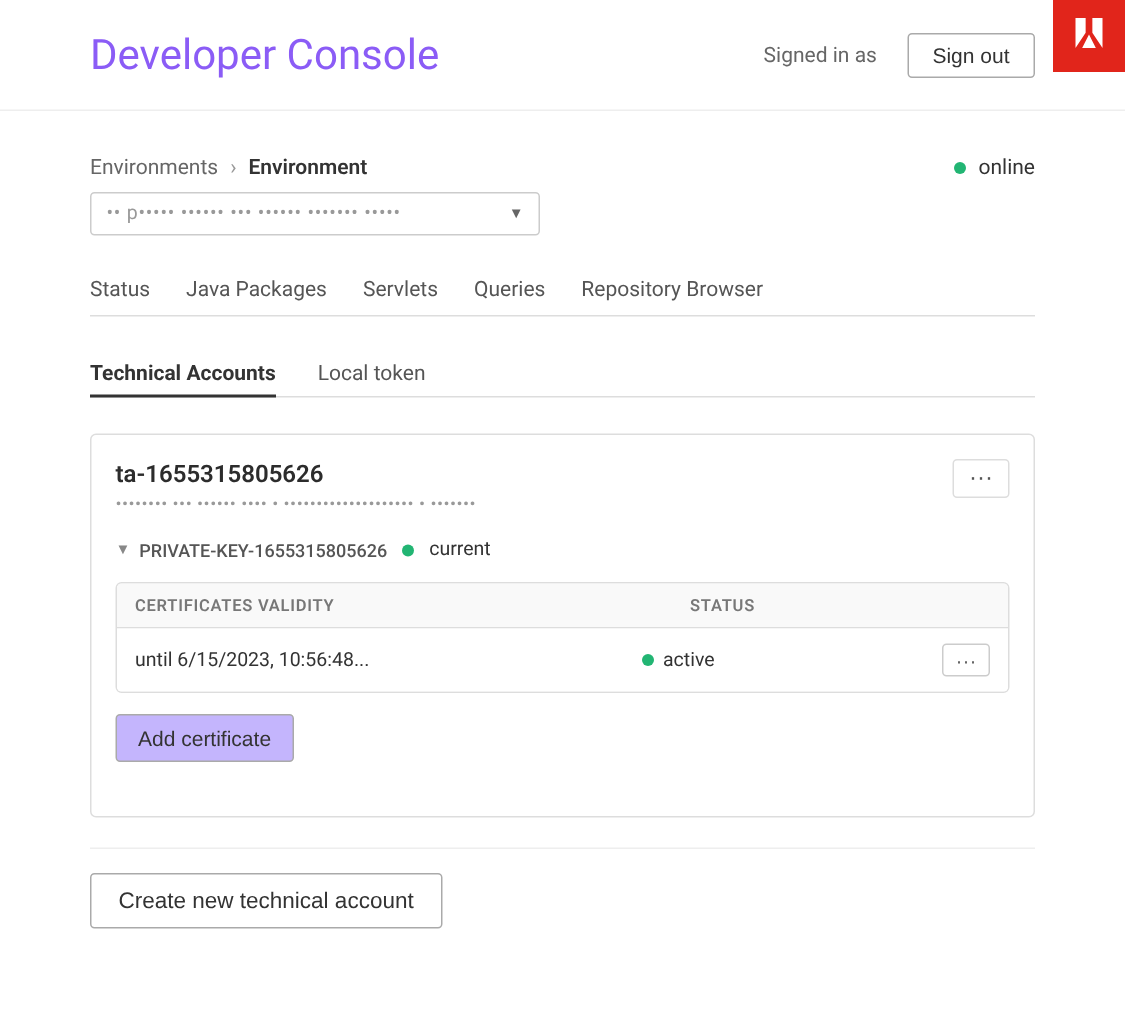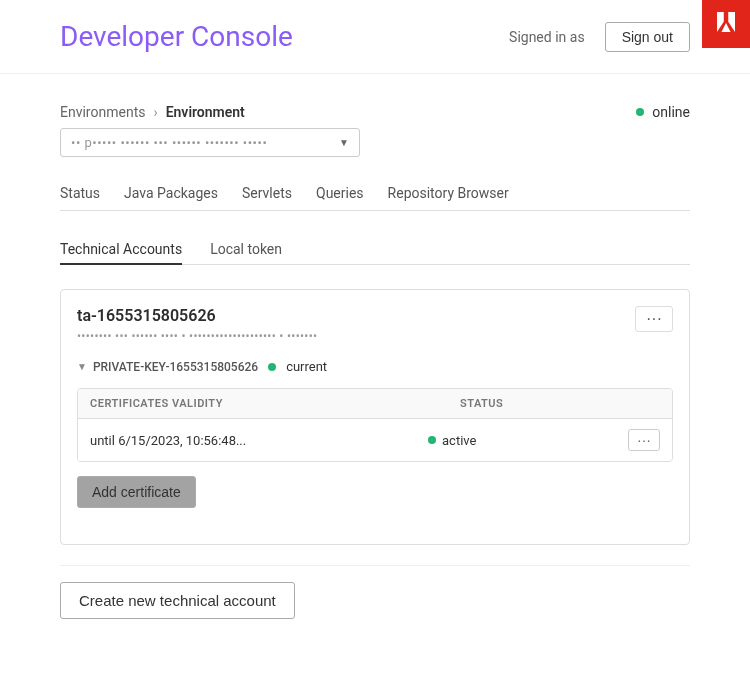--- a/index.html
+++ b/index.html
@@ -147,21 +147,21 @@
     .sub-tab {
       padding: 6px 0;
       font-size: 14px;
       color: #555;
       cursor: pointer;
       border-bottom: 2px solid transparent;
       margin-bottom: -1px;
     }
     .sub-tab.active {
       color: #333;
-      font-weight: 400;
+      font-weight: 700;
       border-bottom: 2px solid #333;
     }
 
     
     .account-card {
       border: 1px solid #ddd;
       border-radius: 4px;
       padding: 16px;
       margin-bottom: 20px;
     }
@@ -294,21 +294,21 @@
       cursor: pointer;
       font-size: 14px;
       color: #666;
       line-height: 1;
       position: relative;
     }
 
     
     .add-cert-btn {
       border: 1px solid #aaa;
-      background: #a3a3a3;
+      background: #c4b5fd;
       padding: 7px 14px;
       border-radius: 3px;
       cursor: pointer;
       font-size: 14px;
       color: #333;
       margin-bottom: 20px;
     }
 
     
     .section-divider {

